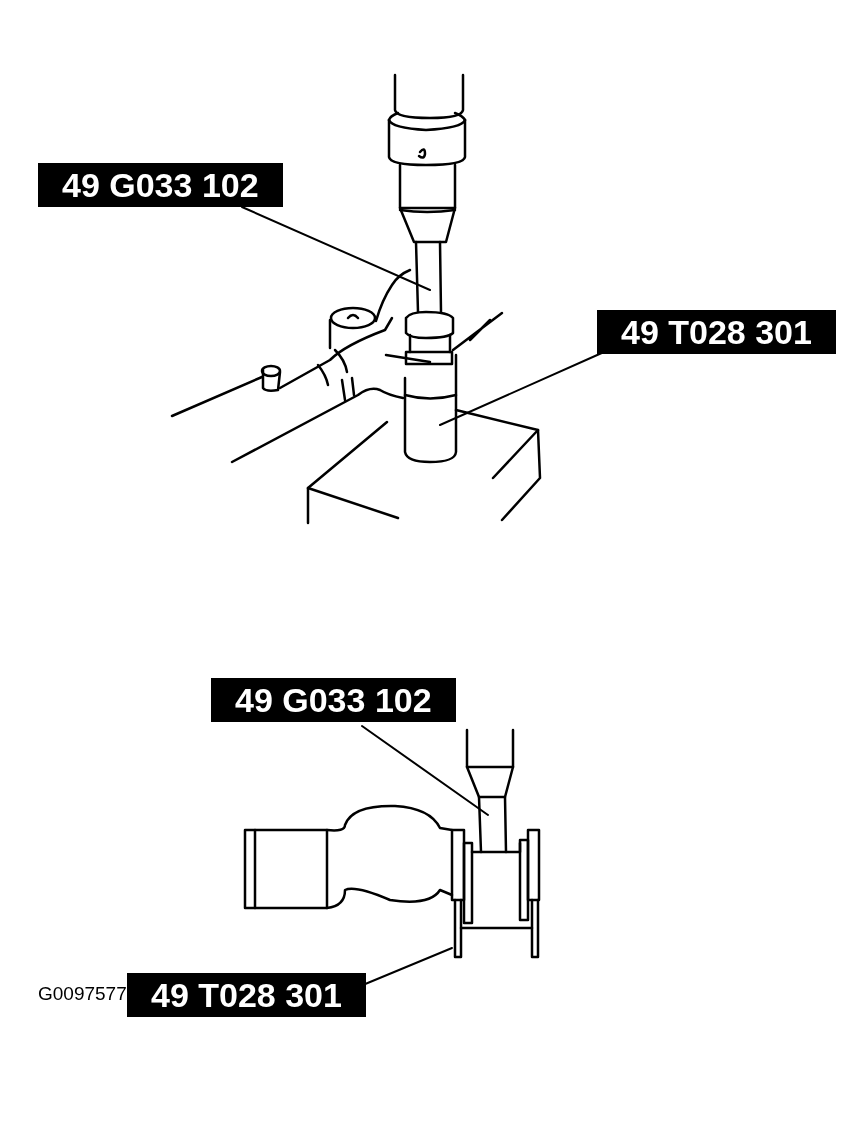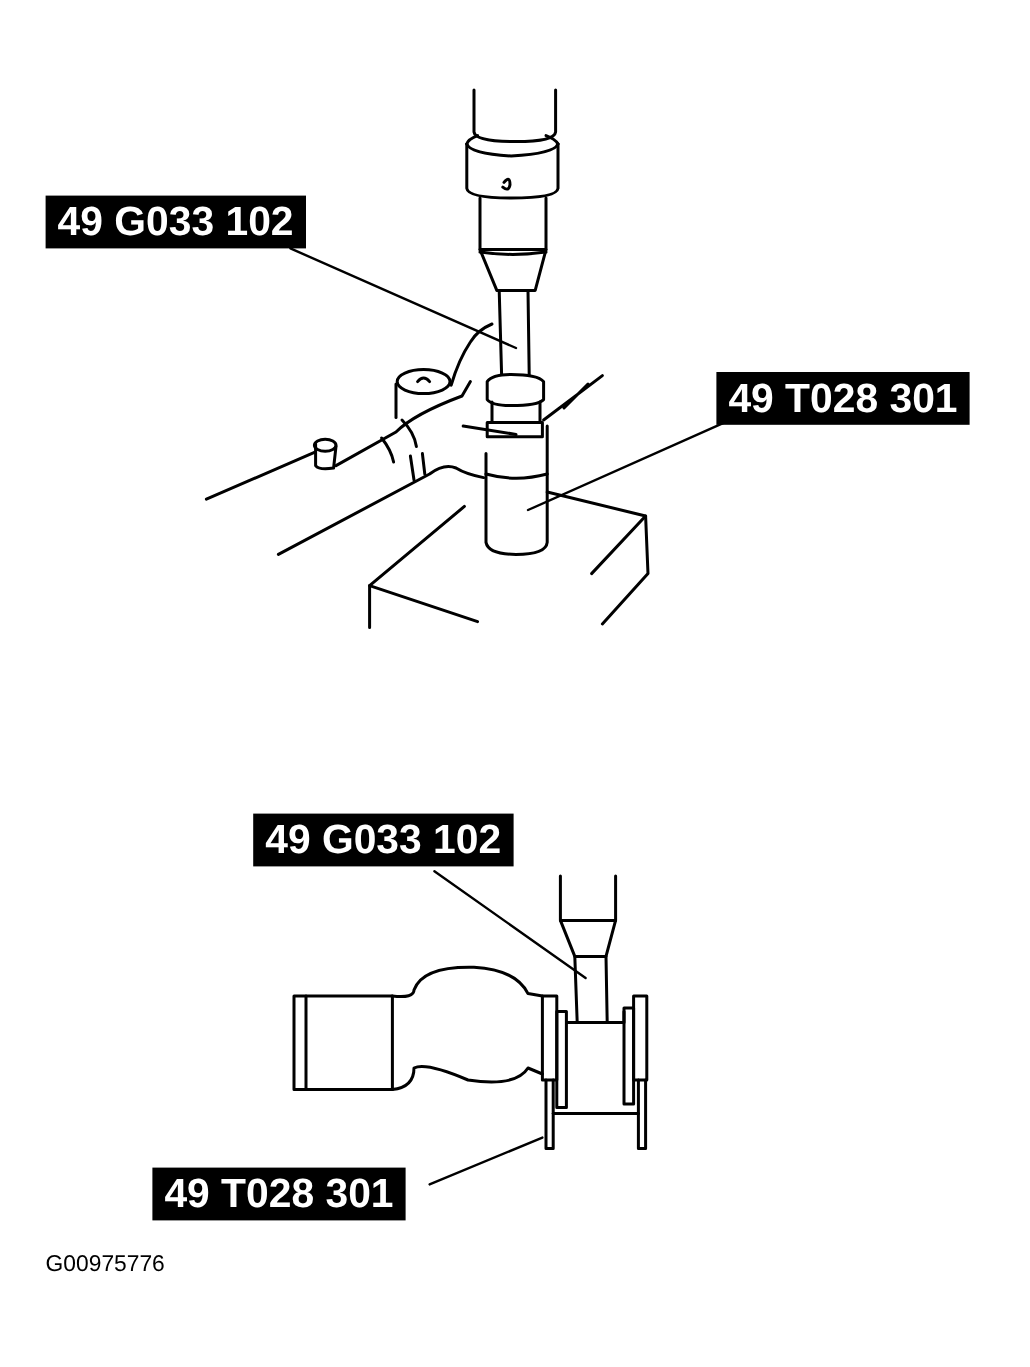--- a/index.html
+++ b/index.html
@@ -2,23 +2,23 @@
 <html><head>
 <meta charset="utf-8">
 <style>
   html, body { margin:0; padding:0; background:#ffffff; }
   body { width:858px; height:1139px; position:relative; overflow:hidden; font-family:"Liberation Sans", sans-serif; }
   .drawing { position:absolute; left:0; top:0; }
   .label {
     position:absolute; background:#000; color:#fff;
     font-family:"Liberation Sans", sans-serif; font-weight:bold;
     font-size:34px; line-height:44px; height:44px;
-    padding:0 10px; white-space:nowrap; letter-spacing:0px;
+    padding:0 24px; white-space:nowrap; letter-spacing:0px;
   }
-  .figid { position:absolute; left:38px; top:1043px; font-size:19px; color:#000; font-family:"Liberation Sans", sans-serif; }
+  .figid { position:absolute; left:38px; top:983px; font-size:19px; color:#000; font-family:"Liberation Sans", sans-serif; }
 </style>
 </head>
 <body>
 
 <svg class="drawing" width="858" height="1139" viewBox="0 0 858 1139" xmlns="http://www.w3.org/2000/svg">
   <g fill="none" stroke="#000" stroke-width="2.5" stroke-linecap="round" stroke-linejoin="round">
 
     <g>
 
       <path d="M395 75 L395 110 Q396 118 430 118 Q462 118 463 110 L463 75"></path>

